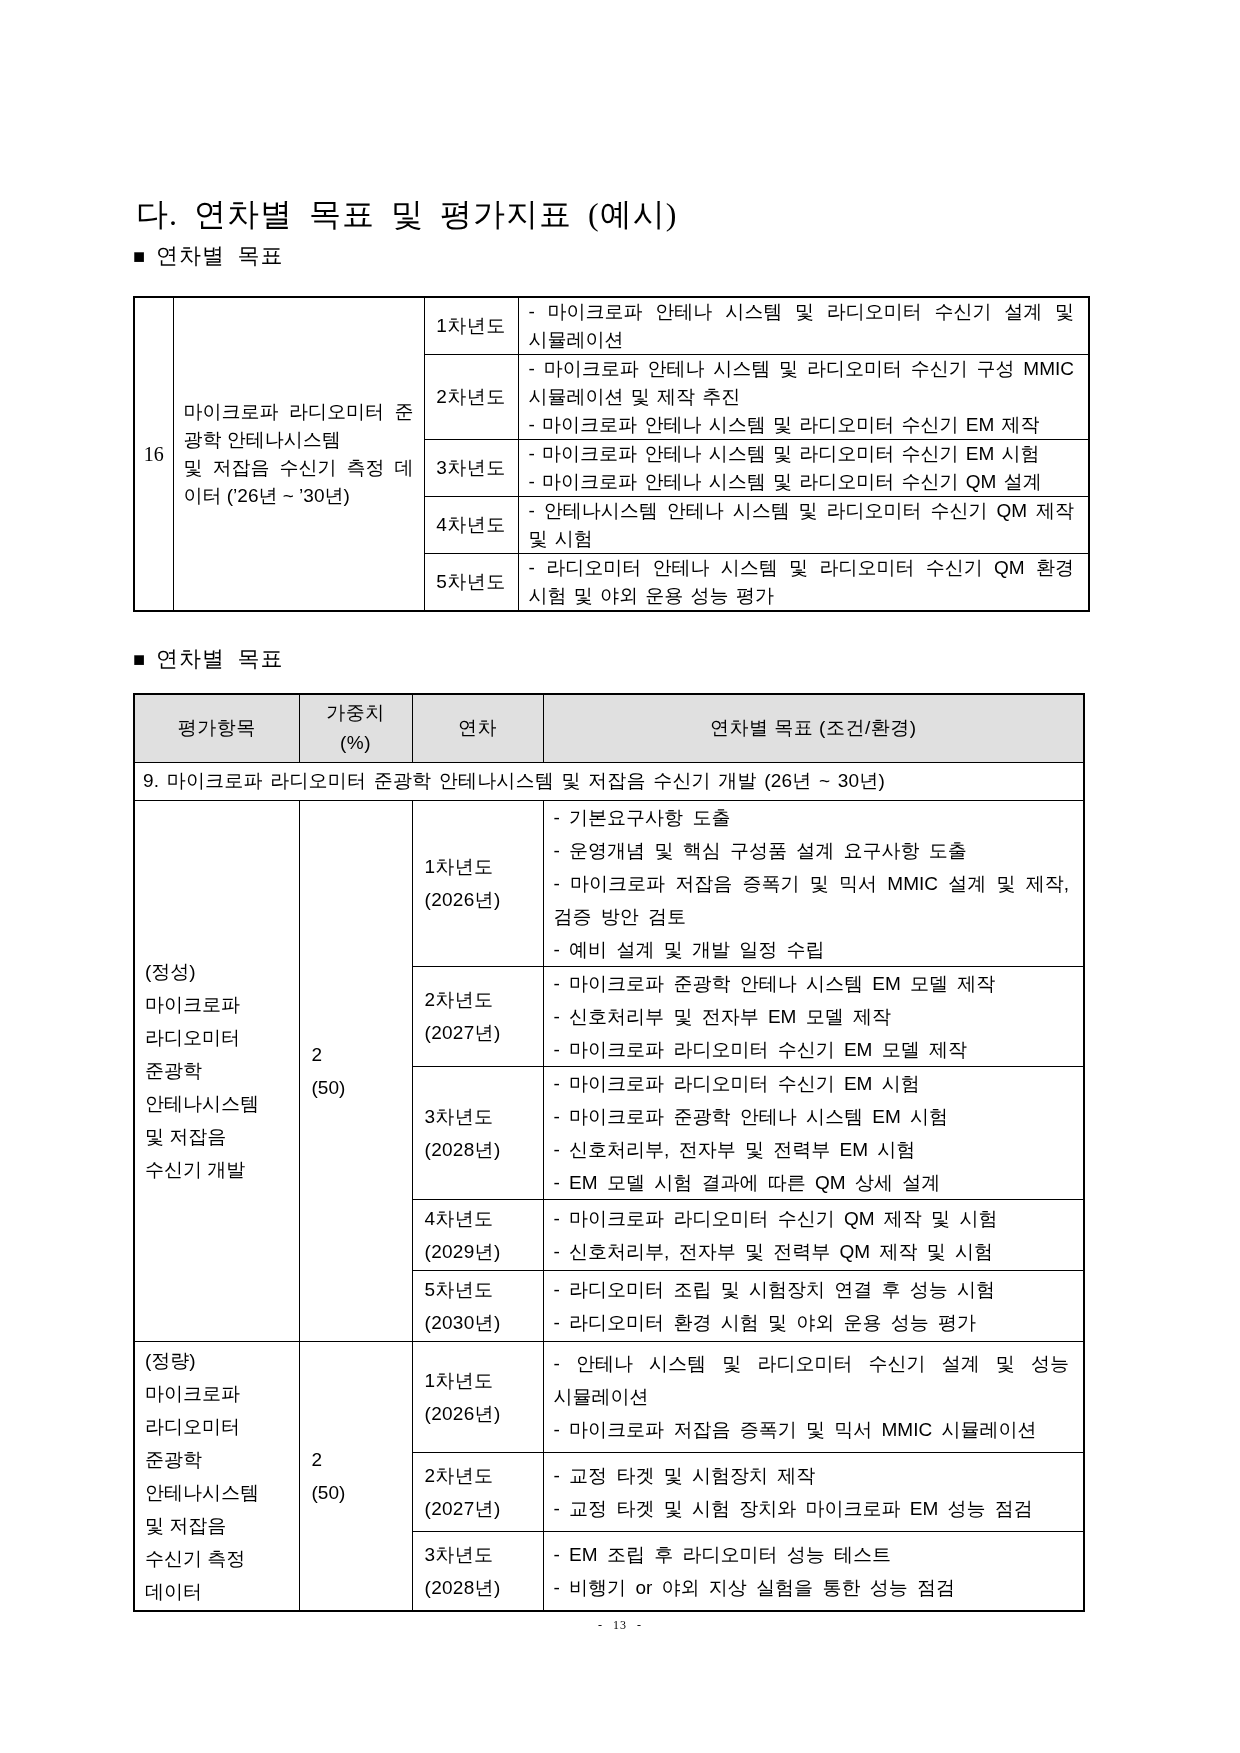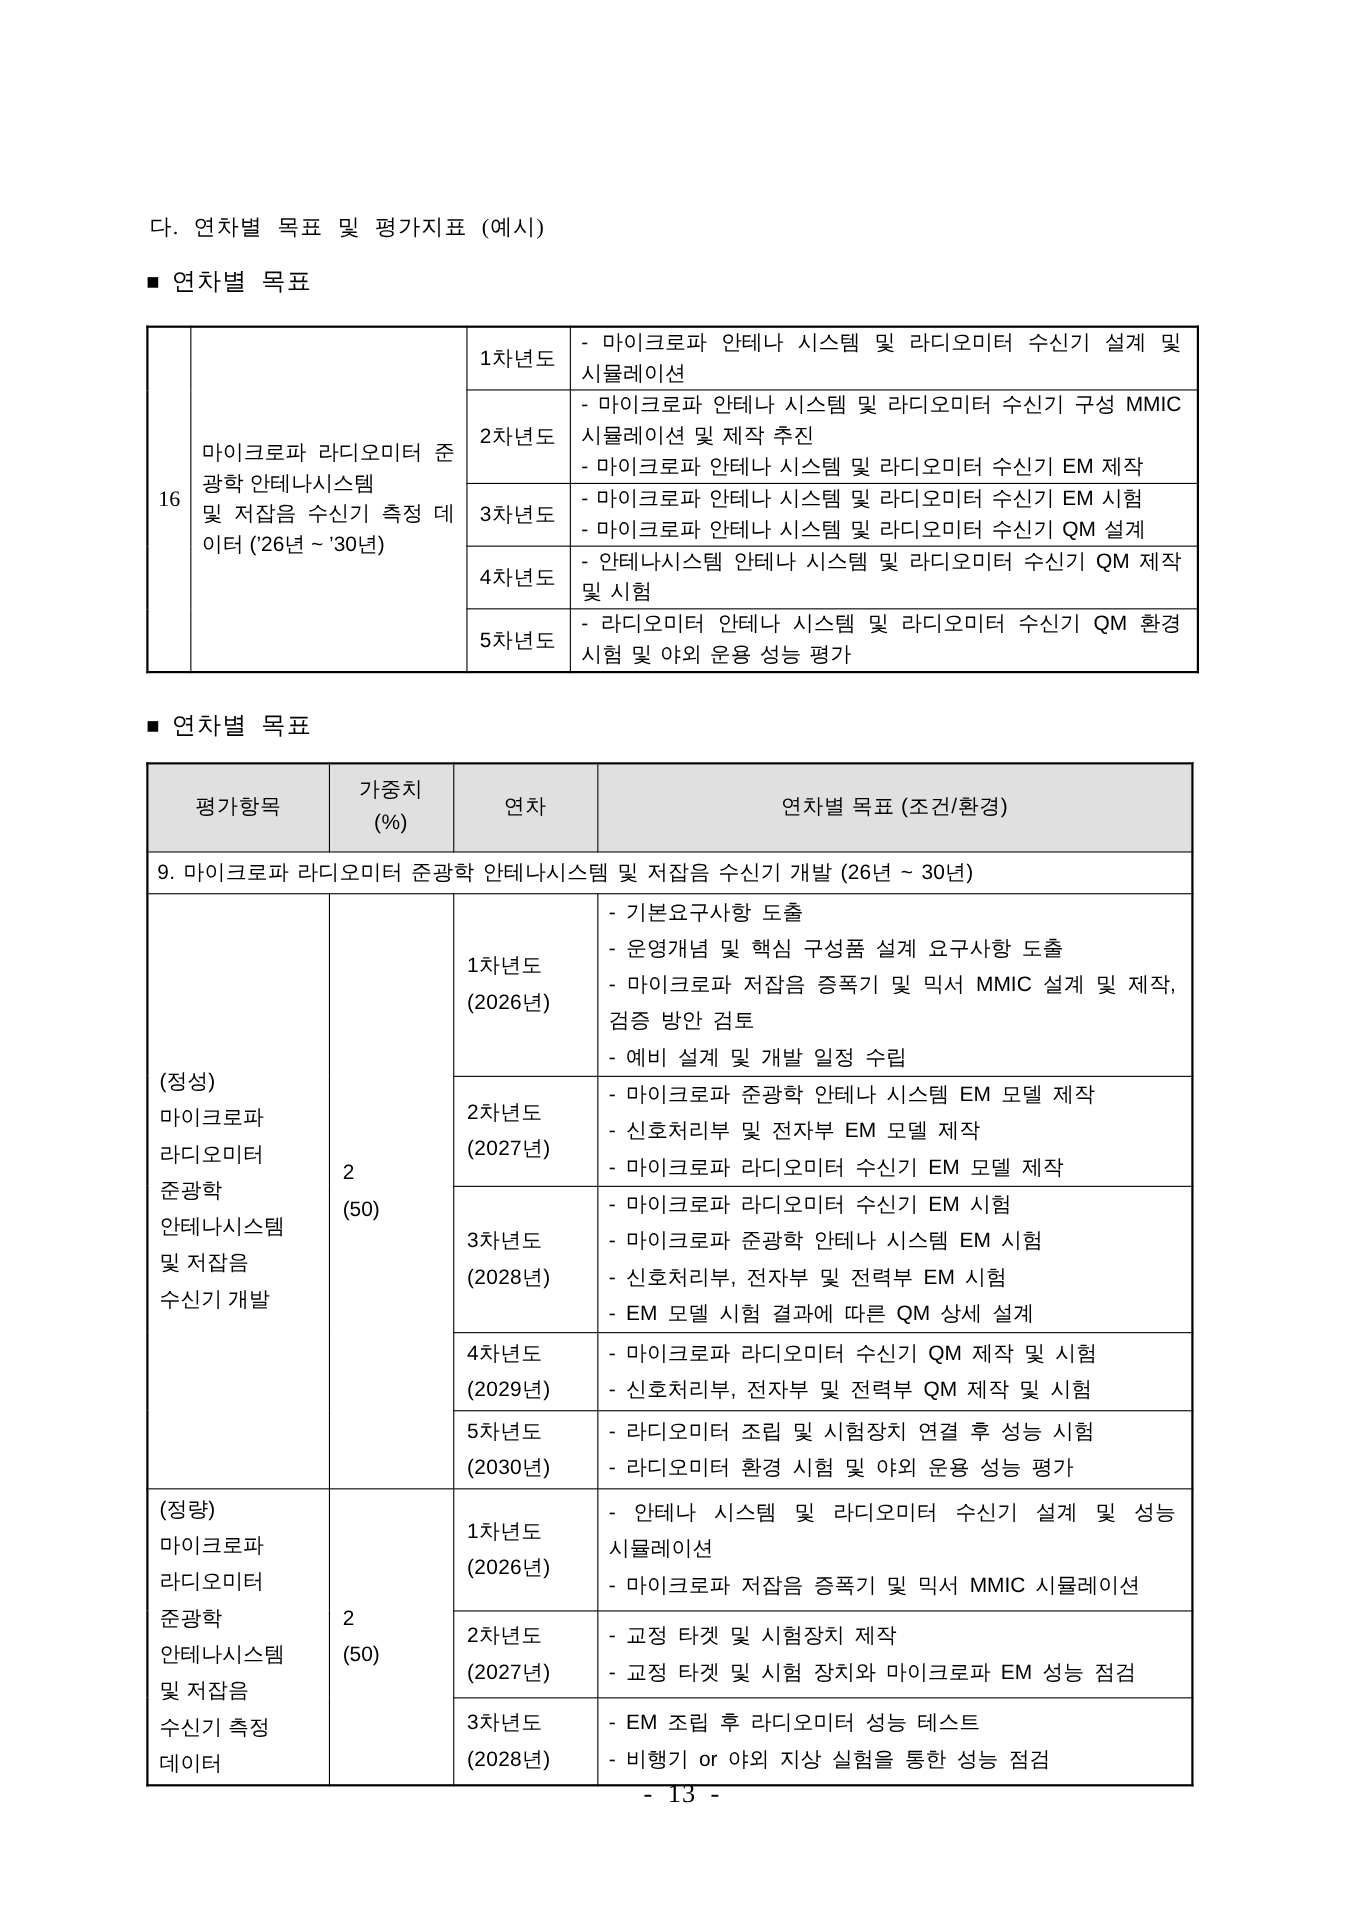--- a/index.html
+++ b/index.html
@@ -7,21 +7,21 @@
     position:relative;
     width:1240px;height:1753px;
     background:#ffffff;
     color:#000;
     font-family:"Liberation Sans", sans-serif;
     overflow:hidden;
   }
   .doc-title{
     position:absolute;left:136px;top:193px;
     font-family:"Liberation Serif", serif;
-    font-size:20px;font-weight:400;letter-spacing:1px;word-spacing:7px;
+    font-size:32px;font-weight:400;letter-spacing:1px;word-spacing:7px;
     margin:0;
   }
   .section-header{
     position:absolute;left:133px;
     font-family:"Liberation Serif", serif;
     font-size:22px;letter-spacing:1px;word-spacing:6px;
   }
   .sec1{top:241px;}
   .sec2{top:644px;}
   .section-header .sq{font-size:20px;margin-right:10px;}
@@ -48,25 +48,25 @@
   .t2 .c-subtitle{padding:2px 8px;letter-spacing:.2px;word-spacing:2px;}
   .t2 .c-item{
     padding:2px 4px 2px 10px;line-height:33px;white-space:pre-line;
     word-break:keep-all;
   }
   .t2 .c-weight{padding:2px 4px 2px 12px;line-height:33px;white-space:pre-line;}
   .t2 .c-year2{padding:2px 4px 2px 12px;line-height:33px;white-space:pre-line;letter-spacing:.3px;}
   .t2 .c-goal2{padding:0 14px 0 10px;line-height:33px;}
   .t2 .goal{text-align:justify;word-break:keep-all;word-spacing:4px;}
   .h56{height:56px}.h84{height:84px}
-  .hh68{height:80px}.hh38{height:38px}
+  .hh68{height:68px}.hh38{height:38px}
   .h165{height:165px}.h100{height:100px}.h133{height:133px}.h67{height:67px}.h71{height:71px}
   .page-number{
     position:absolute;left:0;top:1618px;width:1240px;
-    text-align:center;font-family:"Liberation Serif", serif;font-size:24px;
+    text-align:center;font-family:"Liberation Serif", serif;font-size:12px;
     letter-spacing:1px;word-spacing:6px;
   }
 </style>
 </head>
 <body>
 
 <div class="page">
 
   <h1 class="doc-title">다. 연차별 목표 및 평가지표 (예시)</h1>
 

